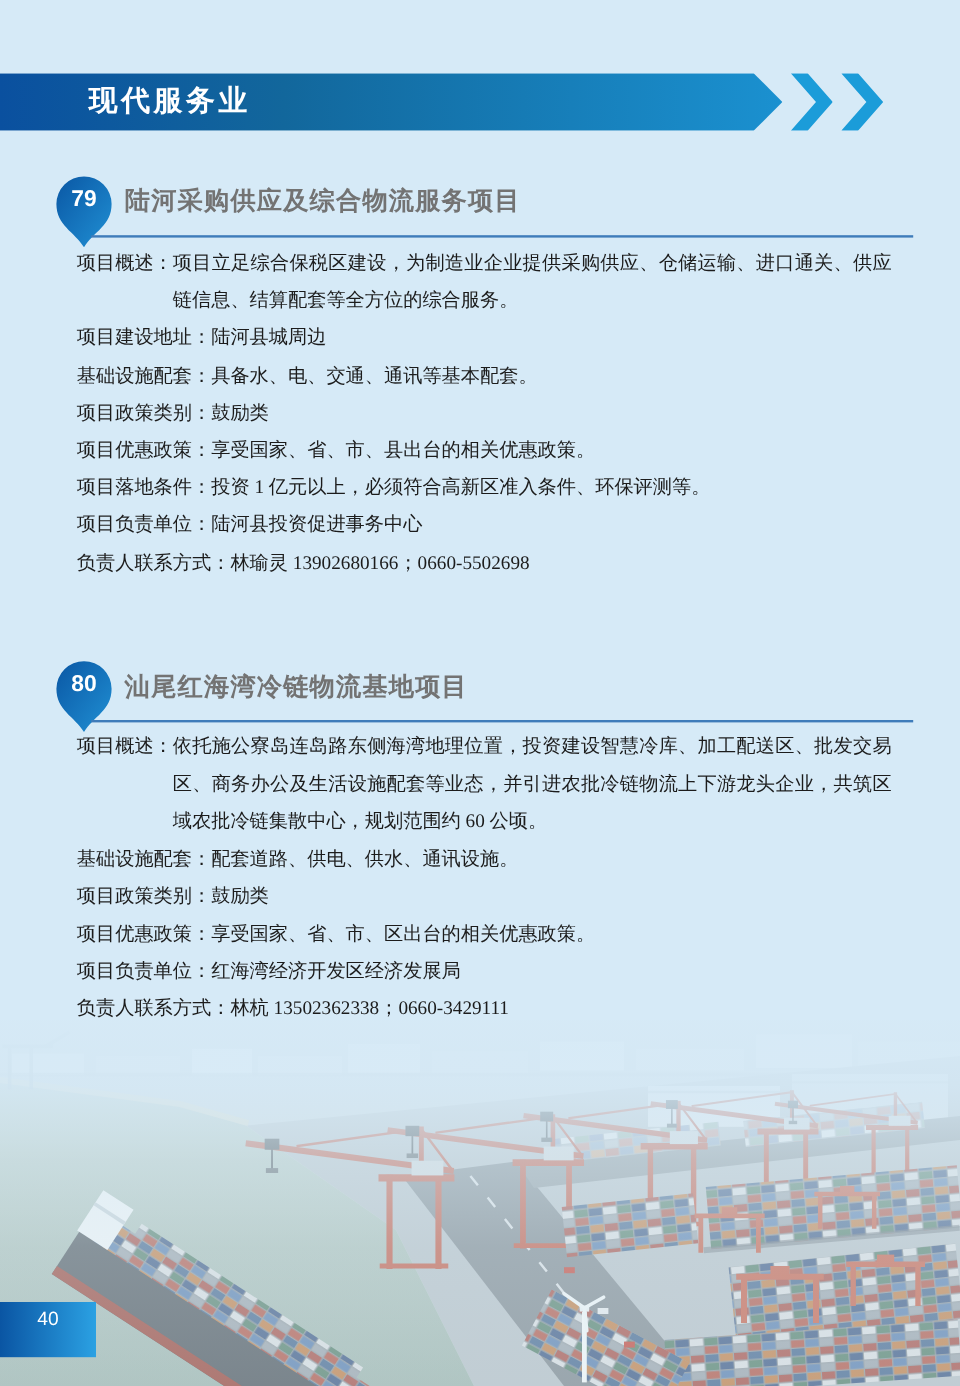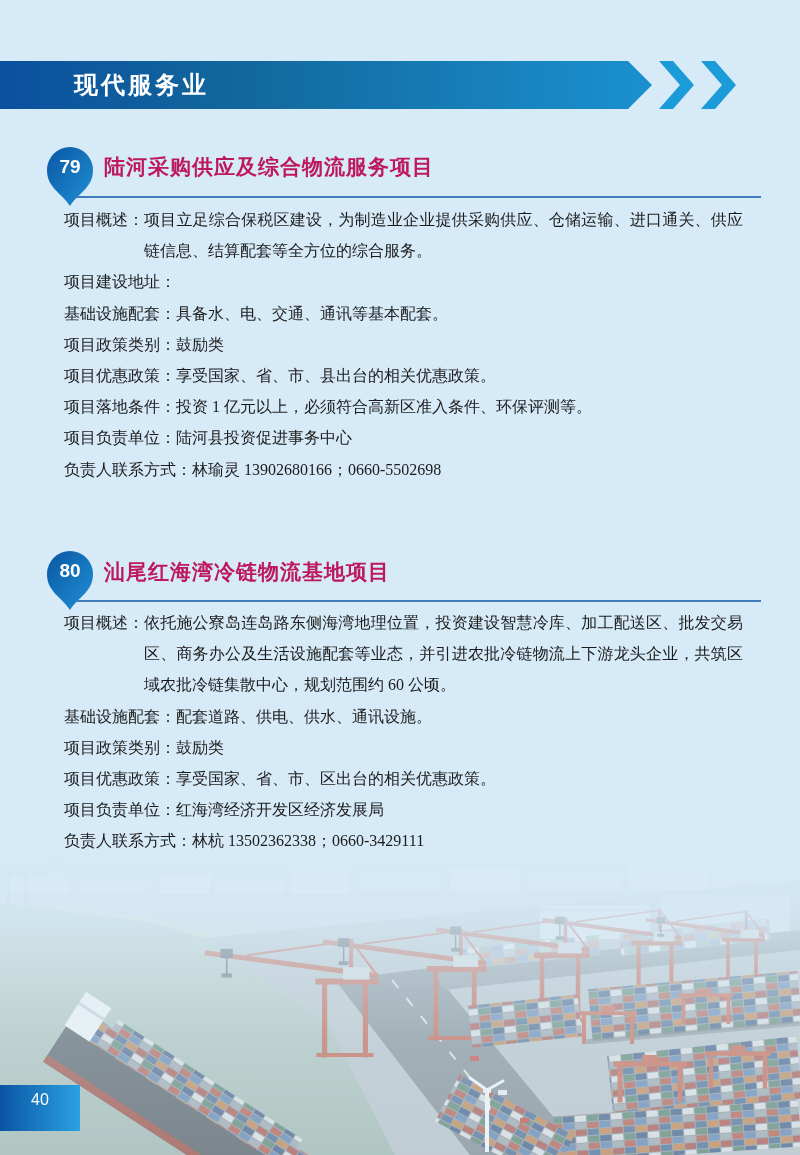--- a/index.html
+++ b/index.html
@@ -14,21 +14,21 @@
     color:#ffffff;font-size:24px;font-weight:bold;letter-spacing:3px;}
   .chev{position:absolute;top:61px;width:35px;height:48px;background:#1b9cd9;
     clip-path:polygon(0 0,14px 0,35px 50%,14px 100%,0 100%,21px 50%);}
   .chev.c1{left:659px;} .chev.c2{left:701px;}
 
   
   .pin{position:absolute;width:52px;height:62px;}
   .pin svg{position:absolute;left:0;top:0;}
   .pin .num{position:absolute;left:0;top:11px;width:52px;text-align:center;
     color:#fff;font-size:19px;font-weight:bold;letter-spacing:0;}
-  .sec-title{position:absolute;left:104px;color:#be185d;font-size:21px;font-weight:bold;
+  .sec-title{position:absolute;left:104px;color:#737373;font-size:21px;font-weight:bold;
     letter-spacing:1px;white-space:nowrap;}
   .rule{position:absolute;left:76px;width:685px;height:2px;background:#3f7cba;}
   .fields{position:absolute;left:64px;width:679px;font-size:16px;line-height:31.2px;color:#1c1c1c;}
   .row{display:flex;align-items:flex-start;}
   .flabel{white-space:nowrap;font-weight:normal;font-family:"Liberation Sans",sans-serif;}
   .fvalue{flex:1;font-family:"Liberation Serif",serif;text-align:justify;}
 
   
   .pagenum{position:absolute;left:0;top:1085px;width:80px;height:46px;line-height:30px;
     text-align:center;color:#fff;font-size:16px;
@@ -194,20 +194,21 @@
     </div>
     <div class="sec-title" style="top:153px;">陆河采购供应及综合物流服务项目</div>
     <div class="rule" style="top:196px;"></div>
     <div class="fields" style="top:204px;">
       <div class="row">
           <span class="flabel">项目概述：</span>
           <span class="fvalue">项目立足综合保税区建设，为制造业企业提供采购供应、仓储运输、进口通关、供应链信息、结算配套等全方位的综合服务。</span>
         </div>
       <div class="row">
           <span class="flabel">项目建设地址：</span>
+          <span class="fvalue">陆河县城周边</span>
         </div>
       <div class="row">
           <span class="flabel">基础设施配套：</span>
           <span class="fvalue">具备水、电、交通、通讯等基本配套。</span>
         </div>
       <div class="row">
           <span class="flabel">项目政策类别：</span>
           <span class="fvalue">鼓励类</span>
         </div>
       <div class="row">

